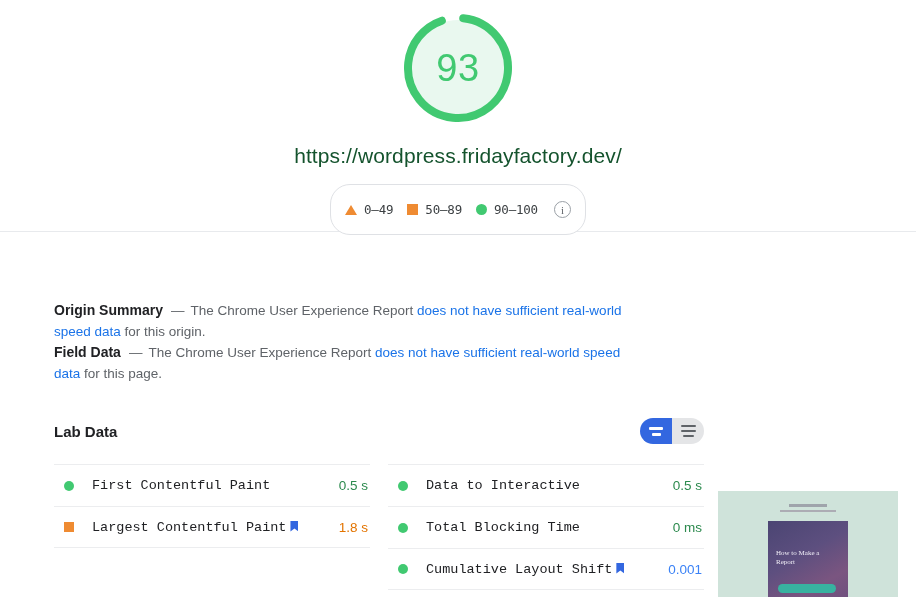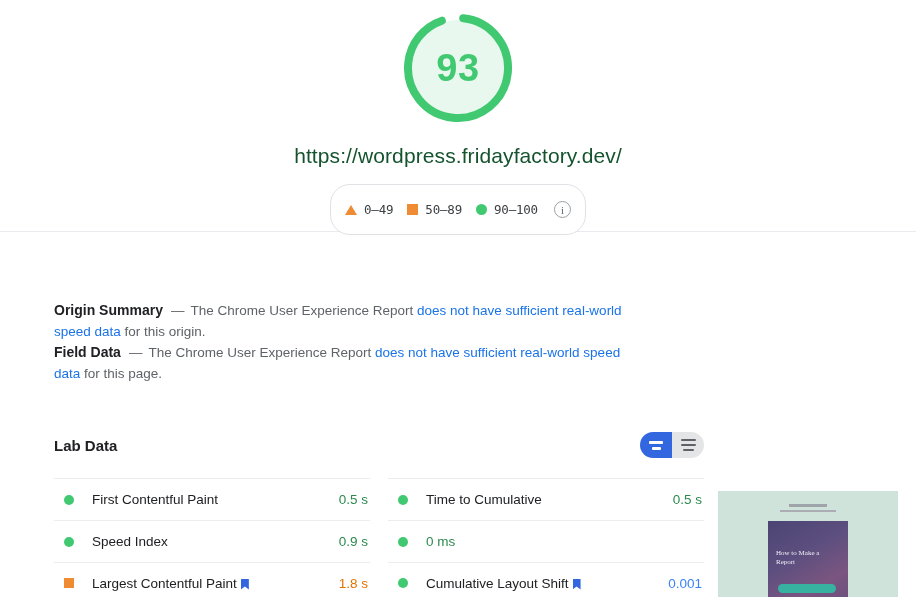--- a/index.html
+++ b/index.html
@@ -30,21 +30,21 @@
   }
   .gauge-wrap svg { display: block; }
   .gauge-score {
     position: absolute;
     top: 0; left: 0;
     width: 116px; height: 116px;
     display: flex;
     align-items: center;
     justify-content: center;
     font-size: 38px;
-    font-weight: 700;
+    font-weight: 400;
     color: #41c971;
     letter-spacing: 0.5px;
     font-family: "Liberation Sans", sans-serif;
   }
   .page-url {
     margin-top: 18px;
     font-size: 21px;
     color: #14532d;
     font-weight: 400;
     letter-spacing: 0.1px;
@@ -142,21 +142,21 @@
   .thumb-hero .btn {
     position: absolute;
     left: 10px; bottom: 16px;
     width: 58px; height: 9px;
     border-radius: 5px;
     background: #38b2a0;
   }
 
   
   .lab-head {
-    margin-top: 48px;
+    margin-top: 34px;
     width: 650px;
     display: flex;
     align-items: center;
     justify-content: space-between;
   }
   .lab-title { font-size: 15px; font-weight: 700; color: #202124; }
   .toggle {
     display: flex;
     border-radius: 13px;
     overflow: hidden;
@@ -188,21 +188,21 @@
   .m-row {
     height: 42px;
     display: flex;
     align-items: center;
     border-top: 1px solid #ecedef;
     font-size: 13.5px;
   }
   .col .m-row:last-child { border-bottom: 1px solid #ecedef; }
   .m-dot { width: 10px; height: 10px; border-radius: 50%; margin: 0 18px 0 10px; flex: none; }
   .m-sq { width: 10px; height: 10px; margin: 0 18px 0 10px; flex: none; }
-  .m-label { color: #202124; flex: 1; display: flex; align-items: center; gap: 4px; }
+  .m-label { color: #202124; flex: 1; display: flex; align-items: flex-start; gap: 4px; font-family: Liberation Mono, monospace; }
   .vitals-flag {
     display: inline-block;
     width: 8px; height: 11px;
     background: #3367e0;
     clip-path: polygon(0 0, 100% 0, 100% 100%, 50% 72%, 0 100%);
     position: relative;
     top: 1px;
   }
   .m-val { font-weight: 400; padding-right: 2px; }
 </style>
@@ -270,46 +270,42 @@
 
       <div class="col">
         <div class="m-row">
           <span class="m-dot" style="background:#41c971"></span>
           <span class="m-label">
               <span>First Contentful Paint</span>
             </span>
           <span class="m-val" style="color:#2c8a4e">0.5 s</span>
         </div>
         <div class="m-row">
-          <span class="m-dot" style="background:#41c971"></span>
-          <span class="m-label">
-              <span>Speed Index</span>
-            </span>
-          <span class="m-val" style="color:#2c8a4e">0.9 s</span>
-        </div>
-        <div class="m-row">
           <span class="m-sq" style="background:#ef8b32"></span>
           <span class="m-label">
               <span>Largest Contentful Paint</span>
               <span class="vitals-flag"></span>
             </span>
           <span class="m-val" style="color:#e37400">1.8 s</span>
         </div>
       </div>
 
       <div class="col">
         <div class="m-row">
           <span class="m-dot" style="background:#41c971"></span>
           <span class="m-label">
-              <span>Time to Cumulative</span>
+              <span>Data to Interactive</span>
             </span>
           <span class="m-val" style="color:#2c8a4e">0.5 s</span>
         </div>
         <div class="m-row">
           <span class="m-dot" style="background:#41c971"></span>
+          <span class="m-label">
+              <span>Total Blocking Time</span>
+            </span>
           <span class="m-val" style="color:#2c8a4e">0 ms</span>
         </div>
         <div class="m-row">
           <span class="m-dot" style="background:#41c971"></span>
           <span class="m-label">
               <span>Cumulative Layout Shift</span>
               <span class="vitals-flag"></span>
             </span>
           <span class="m-val" style="color:#3b82f6">0.001</span>
         </div>

